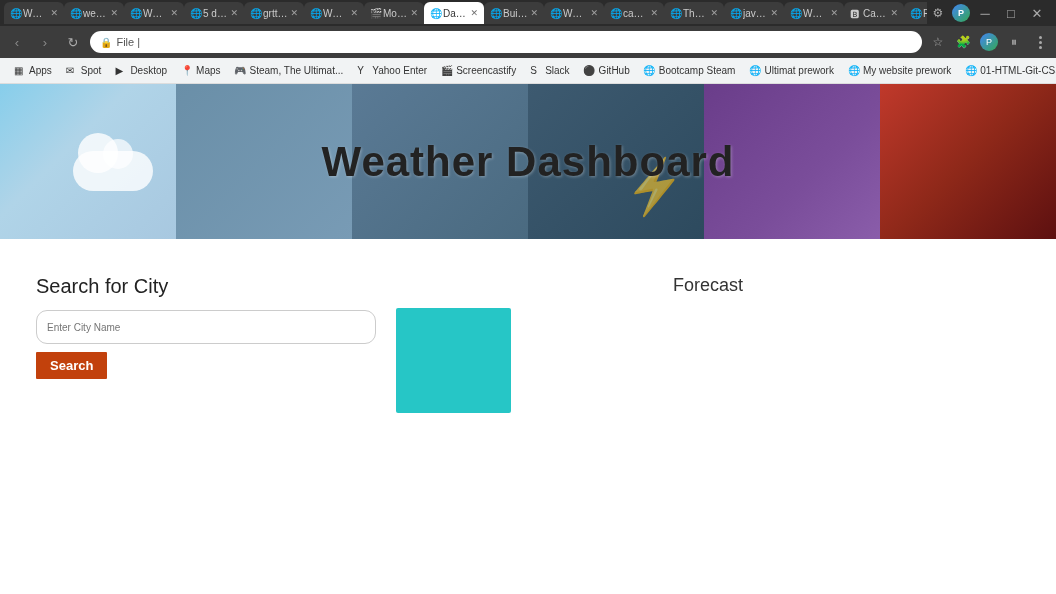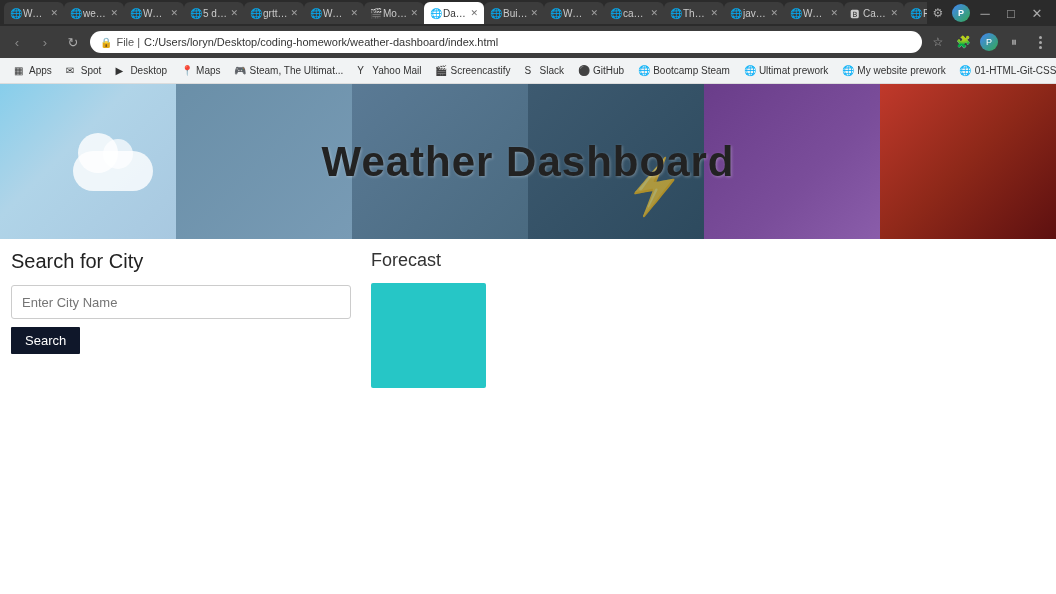--- a/index.html
+++ b/index.html
@@ -281,69 +281,70 @@
       font-size: 42px;
       font-weight: bold;
       color: #222;
       text-shadow: 1px 1px 3px rgba(255,255,255,0.3);
       letter-spacing: 1px;
     }
 
     
     .main-area {
       display: flex;
-      padding: 11px;
+      padding: 36px;
       gap: 20px;
     }
 
     .search-panel {
       width: 340px;
       flex-shrink: 0;
     }
 
     .search-title {
       font-size: 20px;
       font-weight: normal;
       margin-bottom: 12px;
       color: #222;
     }
 
     .search-input {
       width: 100%;
       height: 34px;
       border: 1px solid #ccc;
-      border-radius: 3px;
+      border-radius: 11px;
       padding: 0 10px;
-      font-size: 13px;
+      font-size: 10px;
       color: #555;
       outline: none;
       margin-bottom: 8px;
     }
 
     .search-button {
-      background: #0f172a;
+      background: #c2410c;
       color: #fff;
       border: none;
       border-radius: 1px;
       padding: 6px 14px;
       font-size: 13px;
       cursor: pointer;
+      font-weight: bold;
     }
 
     
     .forecast-section {
       flex: 1;
     }
 
     .forecast-title {
       font-size: 18px;
       font-weight: normal;
       color: #333;
       margin-bottom: 12px;
-      text-align: left;
+      text-align: center;
     }
 
     .forecast-card {
       width: 115px;
       height: 105px;
       background: #26c6c6;
       border-radius: 2px;
     }
 
     
@@ -485,21 +486,20 @@
     </div>
   </div>
 
   <div class="address-bar-row">
     <div class="nav-btn" style="color:#888;">‹</div>
     <div class="nav-btn" style="color:#888;">›</div>
     <div class="nav-btn" style="color:#aaa;">↻</div>
     <div class="address-bar">
       <span class="address-lock">🔒</span>
       <span class="address-text">File | </span>
-      <span class="address-path">C:/Users/loryn/Desktop/coding-homework/weather-dashboard/index.html</span>
     </div>
     <div class="toolbar-icon" style="color:#aaa;">☆</div>
     <div class="toolbar-icon" style="color:#aaa;">🧩</div>
     <div class="toolbar-icon" style="background:linear-gradient(135deg,#4285f4,#34a853);border-radius:50%;width:18px;height:18px;font-size:9px;color:white;display:flex;align-items:center;justify-content:center;">P</div>
     <div class="toolbar-icon" style="color:#aaa;">⏸</div>
     <div class="chrome-menu-btn">
       <div class="chrome-menu-dot"></div>
       <div class="chrome-menu-dot"></div>
       <div class="chrome-menu-dot"></div>
     </div>
@@ -521,21 +521,21 @@
     <div class="bookmark-item">
       <span class="bm-icon">📍</span>
       <span>Maps</span>
     </div>
     <div class="bookmark-item">
       <span class="bm-icon">🎮</span>
       <span>Steam, The Ultimat...</span>
     </div>
     <div class="bookmark-item">
       <span class="bm-icon">Y</span>
-      <span>Yahoo Mail</span>
+      <span>Yahoo Enter</span>
     </div>
     <div class="bookmark-item">
       <span class="bm-icon">🎬</span>
       <span>Screencastify</span>
     </div>
     <div class="bookmark-item">
       <span class="bm-icon">S</span>
       <span>Slack</span>
     </div>
     <div class="bookmark-item">

